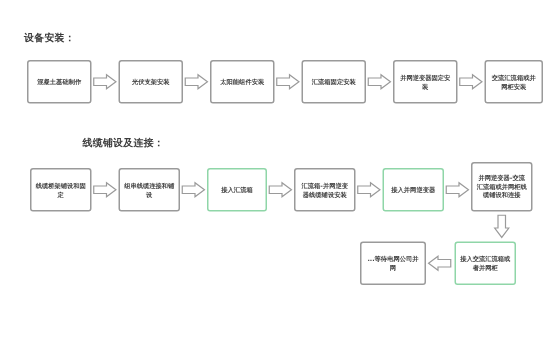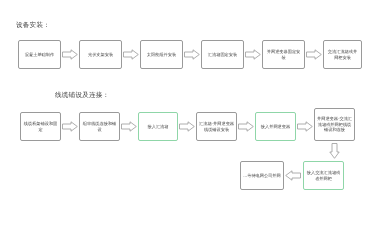--- a/index.html
+++ b/index.html
@@ -11,20 +11,21 @@
     width: 366px;
     height: 212px;
     position: relative;
     font-family: "DejaVu Sans", "Liberation Sans", sans-serif;
     overflow: hidden;
     color: #3a3a3a;
   }
   .canvas {
     position: absolute;
     inset: 0;
+    font-weight: bold;
   }
   .section-title {
     position: absolute;
     font-size: 6.6px;
     line-height: 1;
     color: #3c3c3c;
     letter-spacing: 0.2px;
     white-space: nowrap;
   }
   #title-equipment { left: 16px; top: 22px; }

